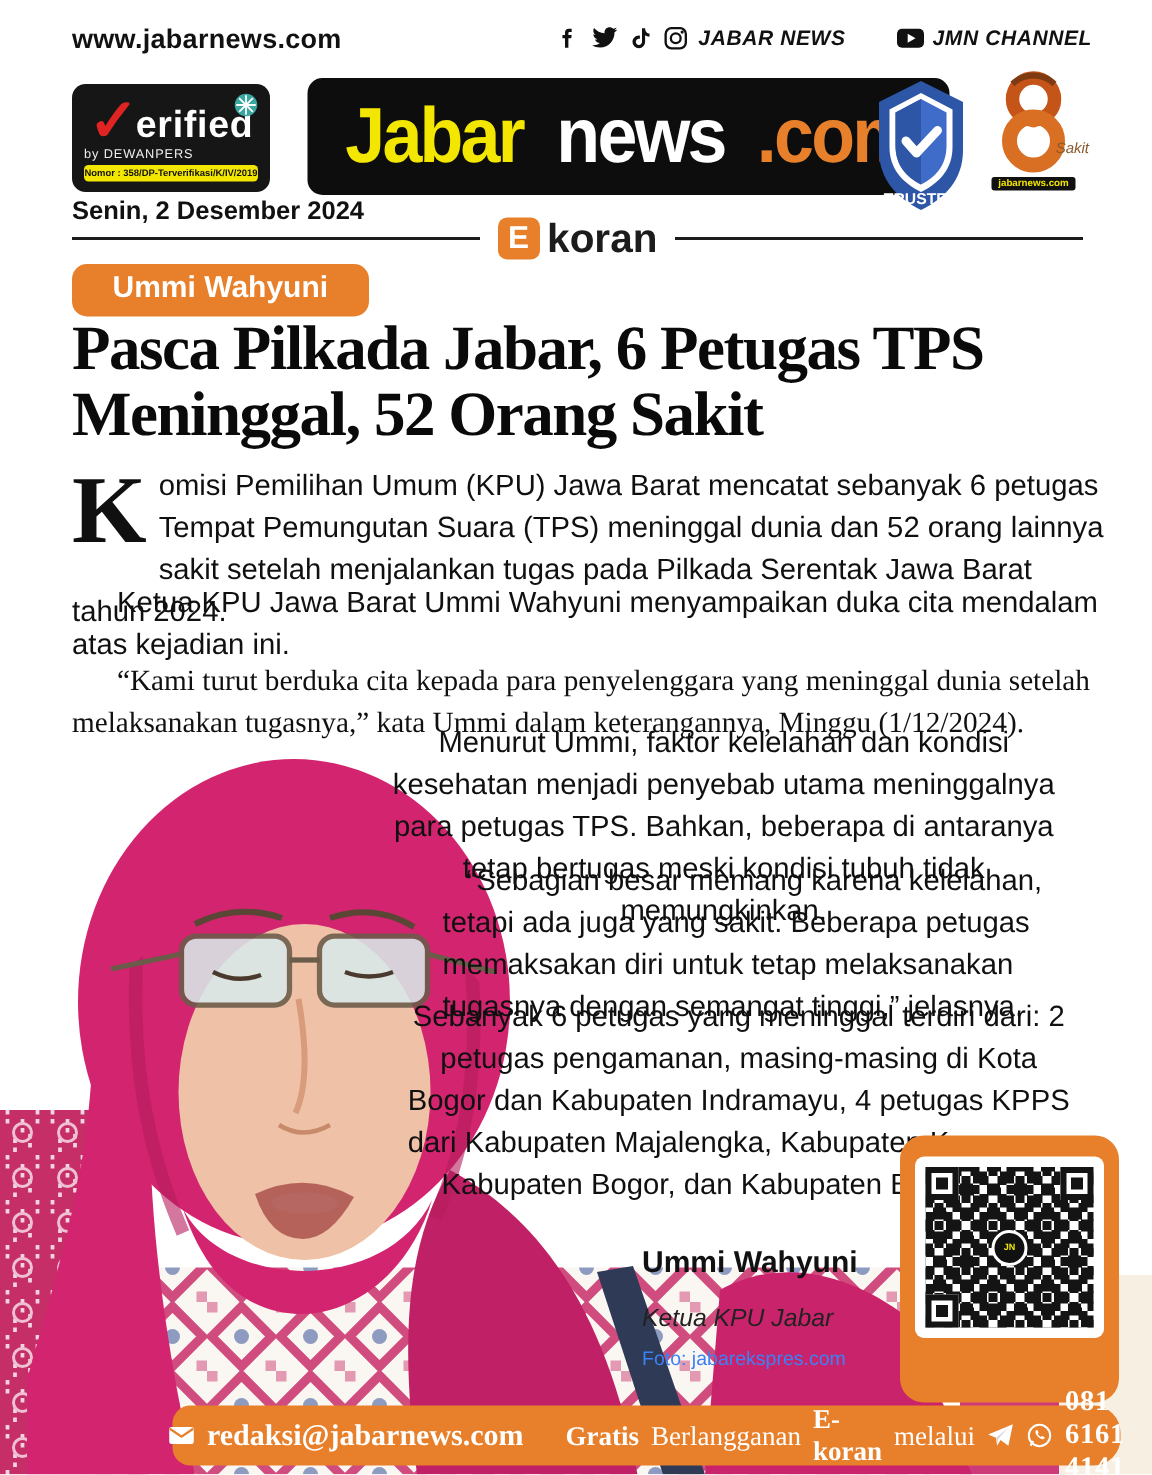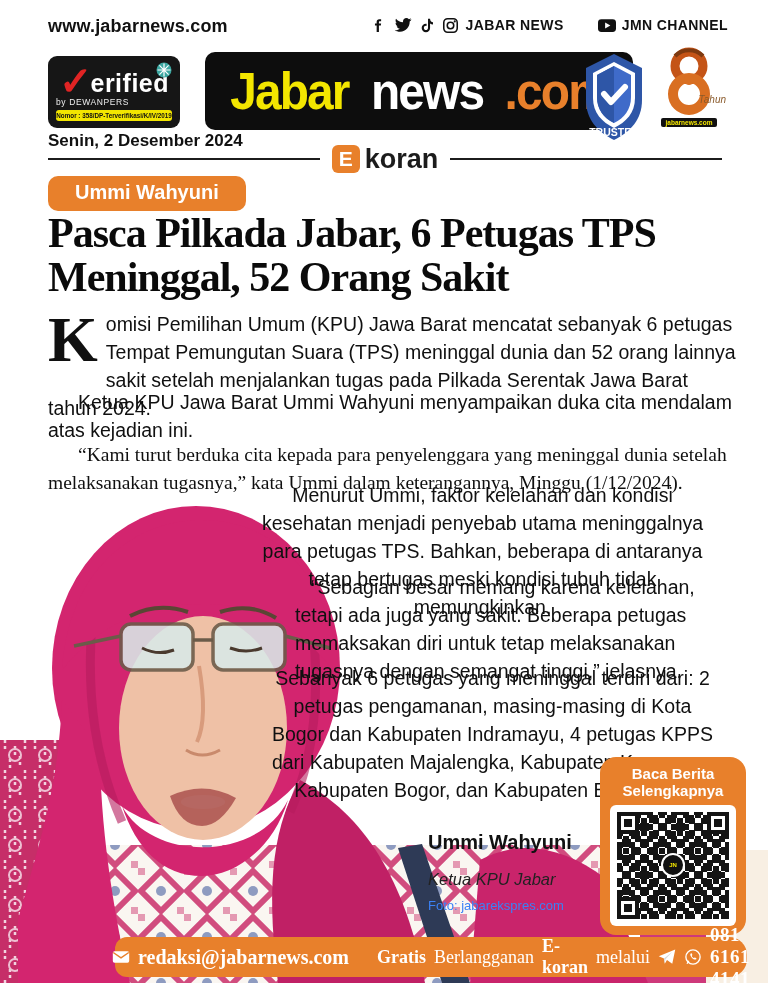--- a/index.html
+++ b/index.html
@@ -3,21 +3,21 @@
 <meta charset="utf-8">
 <style>
   * { margin:0; padding:0; box-sizing:border-box; }
   html,body { width:768px; height:983px; }
   body { font-family:"Liberation Sans", sans-serif; background:#ffffff; position:relative; overflow:hidden; }
 
   .abs { position:absolute; }
 
   
   .topbar-site { left:48px; top:16px; font-size:18px; font-weight:bold; color:#111; letter-spacing:.2px; }
-  .topbar-right { right:40px; top:16px; display:flex; align-items:center; gap:6px; }
+  .topbar-right { right:40px; top:16px; display:flex; align-items:center; gap:6px;font-style:italic; }
   .topbar-right .lbl { font-size:14px; font-weight:bold; color:#111; letter-spacing:.4px; }
   .sicon { width:18px; height:18px; display:inline-flex; align-items:center; justify-content:center; }
   .gap { width:22px; }
 
   
   .verified { left:48px; top:56px; width:132px; height:72px; background:#161616; border-radius:9px; padding:6px 8px 5px; color:#fff; }
   .verified .row1 { display:flex; align-items:flex-end; justify-content:center; height:34px; }
   .verified .chk { color:#e02424; font-size:40px; font-weight:bold; line-height:30px; margin-right:-2px; }
   .verified .word { font-size:25px; font-weight:bold; letter-spacing:.5px; line-height:26px; }
   .verified .emblem { position:absolute; right:8px; top:6px; }
@@ -204,21 +204,21 @@
   </svg>
 </div>
 
 <div class="abs anniv">
   <svg width="74" height="70" viewBox="0 0 74 70">
     <circle cx="37" cy="20" r="14" fill="none" stroke="#c45417" stroke-width="9"></circle>
     <circle cx="37" cy="48" r="16" fill="none" stroke="#d96f22" stroke-width="10"></circle>
     <circle cx="37" cy="34" r="5" fill="#d96f22"></circle>
     <path d="M23 10 A20 20 0 0 1 51 10" stroke="#7e3a10" stroke-width="4" fill="none"></path>
   </svg>
-  <span class="tahun">Tahun</span>
+  <span class="tahun">Sakit</span>
   <span class="brand">jabarnews.com</span>
 </div>
 
 <div class="abs date layer2">Senin, 2 Desember 2024</div>
 <div class="abs ekoran-row layer2">
   <div class="line"></div>
   <div class="ekoran">
     <span class="e">E</span>
     <span class="k">koran</span>
   </div>
@@ -235,24 +235,20 @@
 <p class="abs body-text p5 layer2">“Sebagian besar memang karena kelelahan, tetapi ada juga yang sakit. Beberapa petugas memaksakan diri untuk tetap melaksanakan tugasnya dengan semangat tinggi,” jelasnya.</p>
 <p class="abs body-text p6 layer2"><span>Sebanyak 6 petugas yang meninggal terdiri dari: 2 petugas pengamanan, masing-masing di Kota Bogor dan Kabupaten Indramayu, 4 petugas KPPS dari Kabupaten Majalengka, Kabupaten Karawang, Kabupaten Bogor, dan Kabupaten Bandung.</span><span class="endmark">(*)</span></p>
 
 <div class="abs caption layer2">
   <div class="cap-name">Ummi Wahyuni</div>
   <div class="cap-role">Ketua KPU Jabar</div>
   <div class="cap-credit">Foto: jabarekspres.com</div>
 </div>
 
 <div class="abs qrbox">
-  <div class="qr-title">
-    <div>Baca Berita</div>
-    <div>Selengkapnya</div>
-  </div>
   <div class="qr">
     <div class="qr-mod"></div>
     <div class="finder f1"></div>
     <div class="finder f2"></div>
     <div class="finder f3"></div>
     <div class="qr-logo">JN</div>
   </div>
 </div>
 
 <div class="abs footer">

